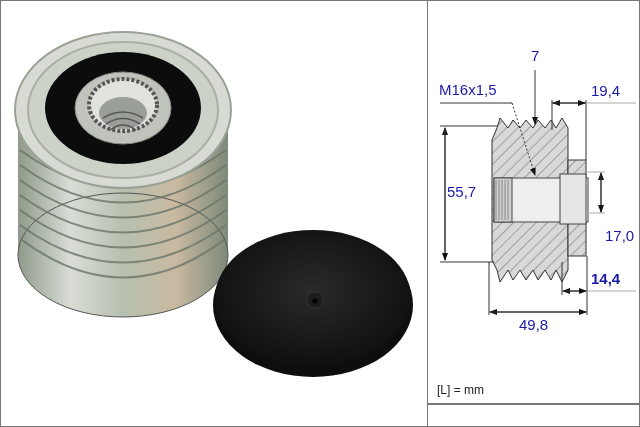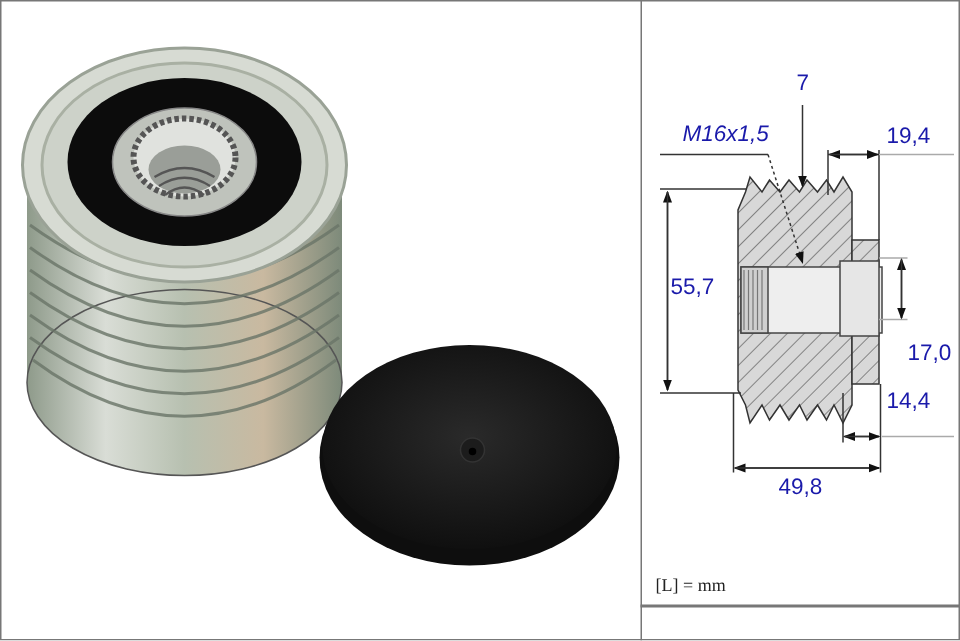--- a/index.html
+++ b/index.html
@@ -3,21 +3,21 @@
 <meta charset="utf-8">
 <style>
   html, body { margin:0; padding:0; background:#fff; }
   body { width:640px; height:427px; position:relative; overflow:hidden; font-family:"Liberation Sans", sans-serif; }
   .frame { position:absolute; left:0; top:0; width:638px; height:425px; border:1px solid #777; }
   .divider-v { position:absolute; left:427px; top:0; width:1px; height:427px; background:#777; }
   .divider-h { position:absolute; left:427px; top:403px; width:213px; height:2px; background:#777; }
   .photo { position:absolute; left:0; top:0; width:427px; height:427px; }
   .drawing { position:absolute; left:428px; top:0; width:212px; height:403px; }
   .dim { position:absolute; color:#1a1aaa; font-size:15px; line-height:15px; }
-  .unit { position:absolute; left:437px; top:383px; font-size:12px; color:#222;font-family:Liberation Serif, serif; }
+  .unit { position:absolute; left:437px; top:383px; font-size:12px; color:#222; }
 </style>
 </head>
 <body>
 
 <div class="frame"></div>
 
 <svg class="photo" viewBox="0 0 427 427">
   <defs>
     <linearGradient id="metal" x1="0" x2="1" y1="0" y2="0">
       <stop offset="0" stop-color="#8e9a8a"></stop>
@@ -126,19 +126,19 @@
     <line x1="563" y1="291" x2="586" y2="291" marker-end="url(#arr)"></line>
     <line x1="588" y1="291" x2="636" y2="291" stroke="#aaa"></line>
 
     <line x1="489" y1="262" x2="489" y2="315"></line>
     <line x1="586" y1="312" x2="490" y2="312" marker-end="url(#arr)"></line>
     <line x1="490" y1="312" x2="586" y2="312" marker-end="url(#arr)"></line>
   </g>
 </svg>
 
 <span class="dim" style="left:531px;top:48px;">7</span>
-<span class="dim" style="left:455px;top:82px;font-style:italic;">M16x1,5</span>
+<span class="dim" style="left:439px;top:82px;">M16x1,5</span>
 <span class="dim" style="left:591px;top:83px;">19,4</span>
 <span class="dim" style="left:447px;top:184px;">55,7</span>
 <span class="dim" style="left:605px;top:186px;margin-top:42px;">17,0</span>
-<span class="dim" style="left:591px;top:260px;">14,4</span>
+<span class="dim" style="left:591px;top:271px;font-weight:bold;">14,4</span>
 <span class="dim" style="left:519px;top:317px;">49,8</span>
 <span class="unit">[L] = mm</span>
 
 </body></html>

